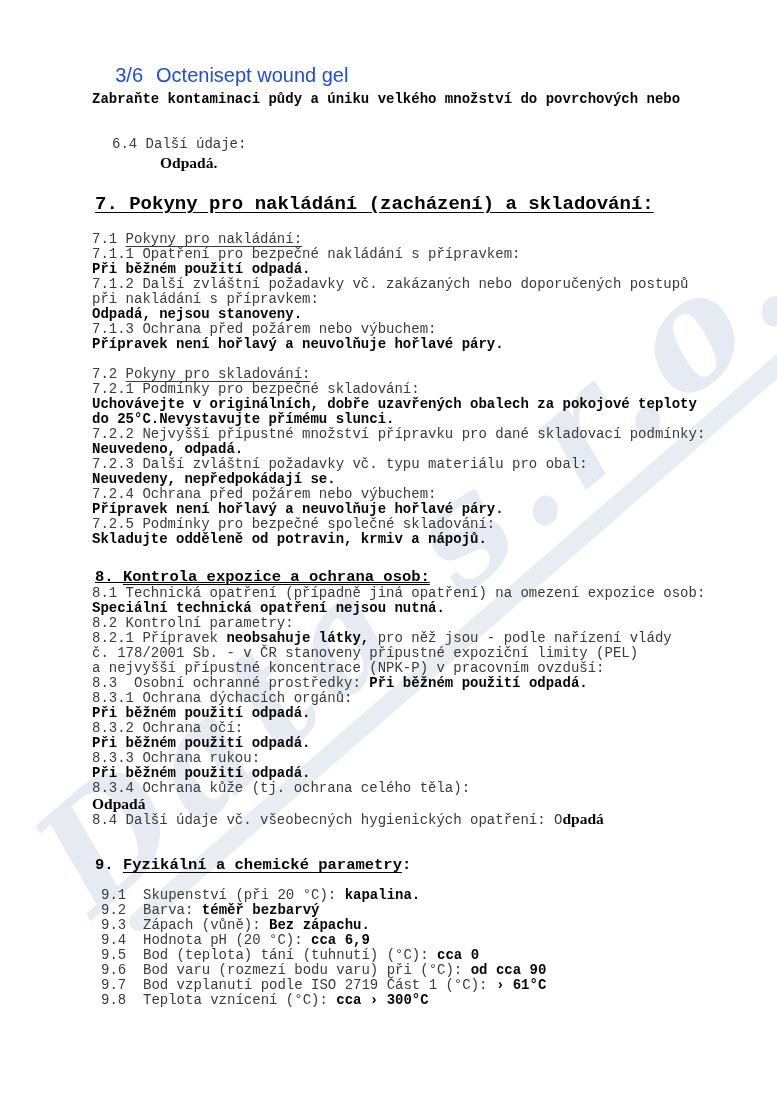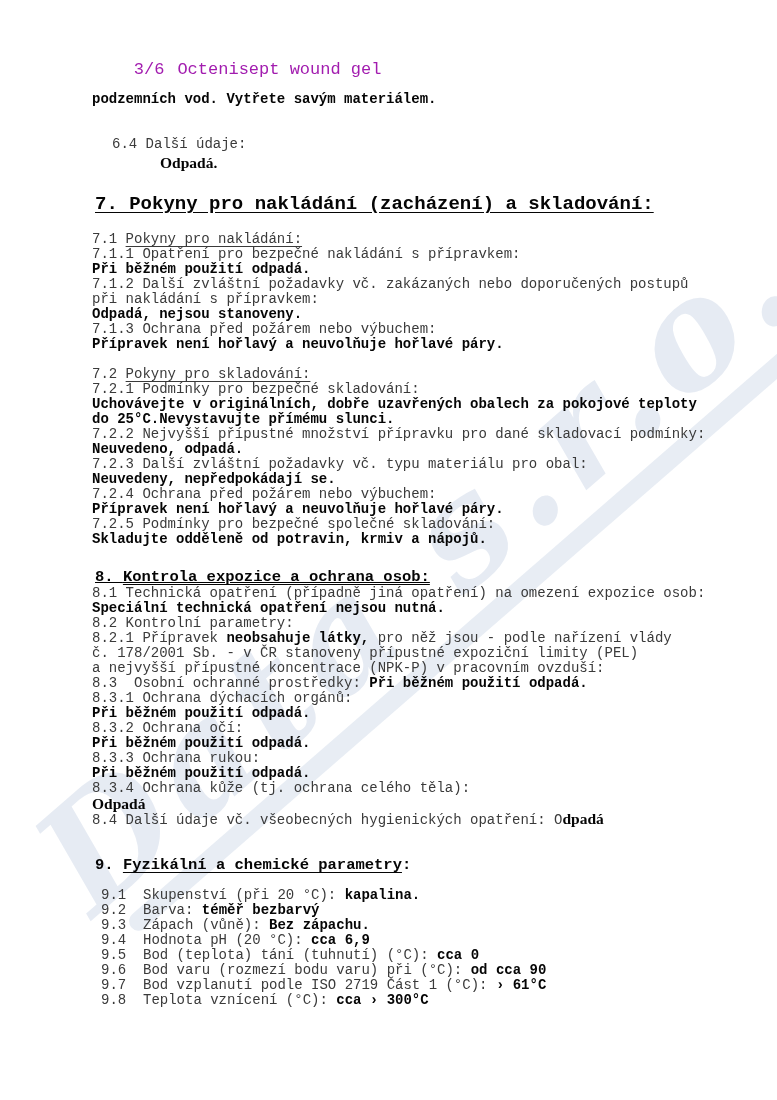--- a/index.html
+++ b/index.html
@@ -28,22 +28,22 @@
     white-space:nowrap;
   }
   .wm-stroke {
     width:96%; height:19px;
     border-radius:10px;
     margin-top:-6px;
   }
   
   .doc-header {
     position:absolute; left:93px; top:41px; z-index:2;
-    font-family:Liberation Mono, monospace;
-    font-size:17px; color:#a21caf; white-space:pre;
+    font-family:Liberation Sans, sans-serif;
+    font-size:20px; color:#1d4ed8; white-space:pre;
   }
   .doc-header .product { margin-left:13px; }
   .block {
     position:absolute; z-index:2;
     font-size:14px; color:#3a3a3a;
     white-space:pre;
   }
   .line { white-space:pre; }
   .seg { white-space:pre; }
   .b { font-weight:bold; color:#050505; }
@@ -62,21 +62,21 @@
   <div class="watermark" style="transform: rotate(-41deg);">
     <div class="wm-text" style="color: rgba(140, 165, 200, 0.22);">Data s.r.o.</div>
     <div class="wm-stroke" style="background: rgba(140, 165, 200, 0.2);"></div>
   </div>
 
   <div class="doc-header">
     <span>3/6</span><span class="product">Octenisept wound gel</span>
   </div>
 
   <div>
-      <div class="block" style="left: 92px; top: 91px;"><div class="line" style="height: 18.5px;"><span class="seg b">podzemních vod. Vytřete savým materiálem.</span></div></div>
+      <div class="block" style="left: 92px; top: 91px;"><div class="line" style="height: 18.5px;"><span class="seg b">Zabraňte kontaminaci půdy a úniku velkého množství do povrchových nebo</span></div></div>
       <div class="block" style="left: 112px; top: 136px;"><div class="line" style="height: 18px;"><span class="seg">6.4 Další údaje:</span></div><div class="line" style="height: 18px; margin-left: 48px;"><span class="seg b s">Odpadá.</span></div></div>
       <div class="block heading" style="left: 95px; top: 193px; font-size: 19px; text-align: right;"><div class="line" style="height: 20px;"><span class="seg b u">7. Pokyny pro nakládání (zacházení) a skladování:</span></div></div>
       <div class="block" style="left: 92px; top: 231px;"><div class="line" style="height: 15px;"><span class="seg">7.1 </span><span class="seg u">Pokyny pro nakládání:</span></div><div class="line" style="height: 15px;"><span class="seg">7.1.1 Opatření pro bezpečné nakládání s přípravkem:</span></div><div class="line" style="height: 15px;"><span class="seg b">Při běžném použití odpadá.</span></div><div class="line" style="height: 15px;"><span class="seg">7.1.2 Další zvláštní požadavky vč. zakázaných nebo doporučených postupů</span></div><div class="line" style="height: 15px;"><span class="seg">při nakládání s přípravkem:</span></div><div class="line" style="height: 15px;"><span class="seg b">Odpadá, nejsou stanoveny.</span></div><div class="line" style="height: 15px;"><span class="seg">7.1.3 Ochrana před požárem nebo výbuchem:</span></div><div class="line" style="height: 15px;"><span class="seg b">Přípravek není hořlavý a neuvolňuje hořlavé páry.</span></div></div>
       <div class="block" style="left: 92px; top: 366px;"><div class="line" style="height: 15px;"><span class="seg">7.2 </span><span class="seg u">Pokyny pro skladování:</span></div><div class="line" style="height: 15px;"><span class="seg">7.2.1 Podmínky pro bezpečné skladování:</span></div><div class="line" style="height: 15px;"><span class="seg b">Uchovávejte v originálních, dobře uzavřených obalech za pokojové teploty</span></div><div class="line" style="height: 15px;"><span class="seg b">do 25°C.Nevystavujte přímému slunci.</span></div><div class="line" style="height: 15px;"><span class="seg">7.2.2 Nejvyšší přípustné množství přípravku pro dané skladovací podmínky:</span></div><div class="line" style="height: 15px;"><span class="seg b">Neuvedeno, odpadá.</span></div><div class="line" style="height: 15px;"><span class="seg">7.2.3 Další zvláštní požadavky vč. typu materiálu pro obal:</span></div><div class="line" style="height: 15px;"><span class="seg b">Neuvedeny, nepředpokádají se.</span></div><div class="line" style="height: 15px;"><span class="seg">7.2.4 Ochrana před požárem nebo výbuchem:</span></div><div class="line" style="height: 15px;"><span class="seg b">Přípravek není hořlavý a neuvolňuje hořlavé páry.</span></div><div class="line" style="height: 15px;"><span class="seg">7.2.5 Podmínky pro bezpečné společné skladování:</span></div><div class="line" style="height: 15px;"><span class="seg b">Skladujte odděleně od potravin, krmiv a nápojů.</span></div></div>
       <div class="block heading" style="left: 95px; top: 568px; font-size: 15.5px;"><div class="line" style="height: 20px; text-decoration: underline;"><span class="seg b">8. </span><span class="seg b u">Kontrola expozice a ochrana osob:</span></div></div>
       <div class="block" style="left: 92px; top: 585px;"><div class="line" style="height: 15px;"><span class="seg">8.1 Technická opatření (případně jiná opatření) na omezení expozice osob:</span></div><div class="line" style="height: 15px;"><span class="seg b">Speciální technická opatření nejsou nutná.</span></div><div class="line" style="height: 15px;"><span class="seg">8.2 Kontrolní parametry:</span></div><div class="line" style="height: 15px;"><span class="seg">8.2.1 Přípravek </span><span class="seg b">neobsahuje látky,</span><span class="seg"> pro něž jsou - podle nařízení vlády</span></div><div class="line" style="height: 15px;"><span class="seg">č. 178/2001 Sb. - v ČR stanoveny přípustné expoziční limity (PEL)</span></div><div class="line" style="height: 15px;"><span class="seg">a nejvyšší přípustné koncentrace (NPK-P) v pracovním ovzduší:</span></div><div class="line" style="height: 15px;"><span class="seg">8.3  Osobní ochranné prostředky: </span><span class="seg b">Při běžném použití odpadá.</span></div><div class="line" style="height: 15px;"><span class="seg">8.3.1 Ochrana dýchacích orgánů:</span></div><div class="line" style="height: 15px;"><span class="seg b">Při běžném použití odpadá.</span></div><div class="line" style="height: 15px;"><span class="seg">8.3.2 Ochrana očí:</span></div><div class="line" style="height: 15px;"><span class="seg b">Při běžném použití odpadá.</span></div><div class="line" style="height: 15px;"><span class="seg">8.3.3 Ochrana rukou:</span></div><div class="line" style="height: 15px;"><span class="seg b">Při běžném použití odpadá.</span></div><div class="line" style="height: 15px;"><span class="seg">8.3.4 Ochrana kůže (tj. ochrana celého těla):</span></div><div class="line" style="height: 15px;"><span class="seg b s">Odpadá</span></div><div class="line" style="height: 15px;"><span class="seg">8.4 Další údaje vč. všeobecných hygienických opatření: O</span><span class="seg b s">dpadá</span></div></div>
       <div class="block heading" style="left: 95px; top: 856px; font-size: 15.5px;"><div class="line" style="height: 20px;"><span class="seg b">9. </span><span class="seg b u">Fyzikální a chemické parametry</span><span class="seg b">:</span></div></div>
       <div class="block" style="left: 101px; top: 887px;"><div class="line" style="height: 15px;"><span class="seg">9.1  Skupenství (při 20 °C): </span><span class="seg b">kapalina.</span></div><div class="line" style="height: 15px;"><span class="seg">9.2  Barva: </span><span class="seg b">téměř bezbarvý</span></div><div class="line" style="height: 15px;"><span class="seg">9.3  Zápach (vůně): </span><span class="seg b">Bez zápachu.</span></div><div class="line" style="height: 15px;"><span class="seg">9.4  Hodnota pH (20 °C): </span><span class="seg b">cca 6,9</span></div><div class="line" style="height: 15px;"><span class="seg">9.5  Bod (teplota) tání (tuhnutí) (°C): </span><span class="seg b">cca 0</span></div><div class="line" style="height: 15px;"><span class="seg">9.6  Bod varu (rozmezí bodu varu) při (°C): </span><span class="seg b">od cca 90</span></div><div class="line" style="height: 15px;"><span class="seg">9.7  Bod vzplanutí podle ISO 2719 Část 1 (°C): </span><span class="seg b">› 61°C</span></div><div class="line" style="height: 15px;"><span class="seg">9.8  Teplota vznícení (°C): </span><span class="seg b">cca › 300°C</span></div></div>
     </div>
 

